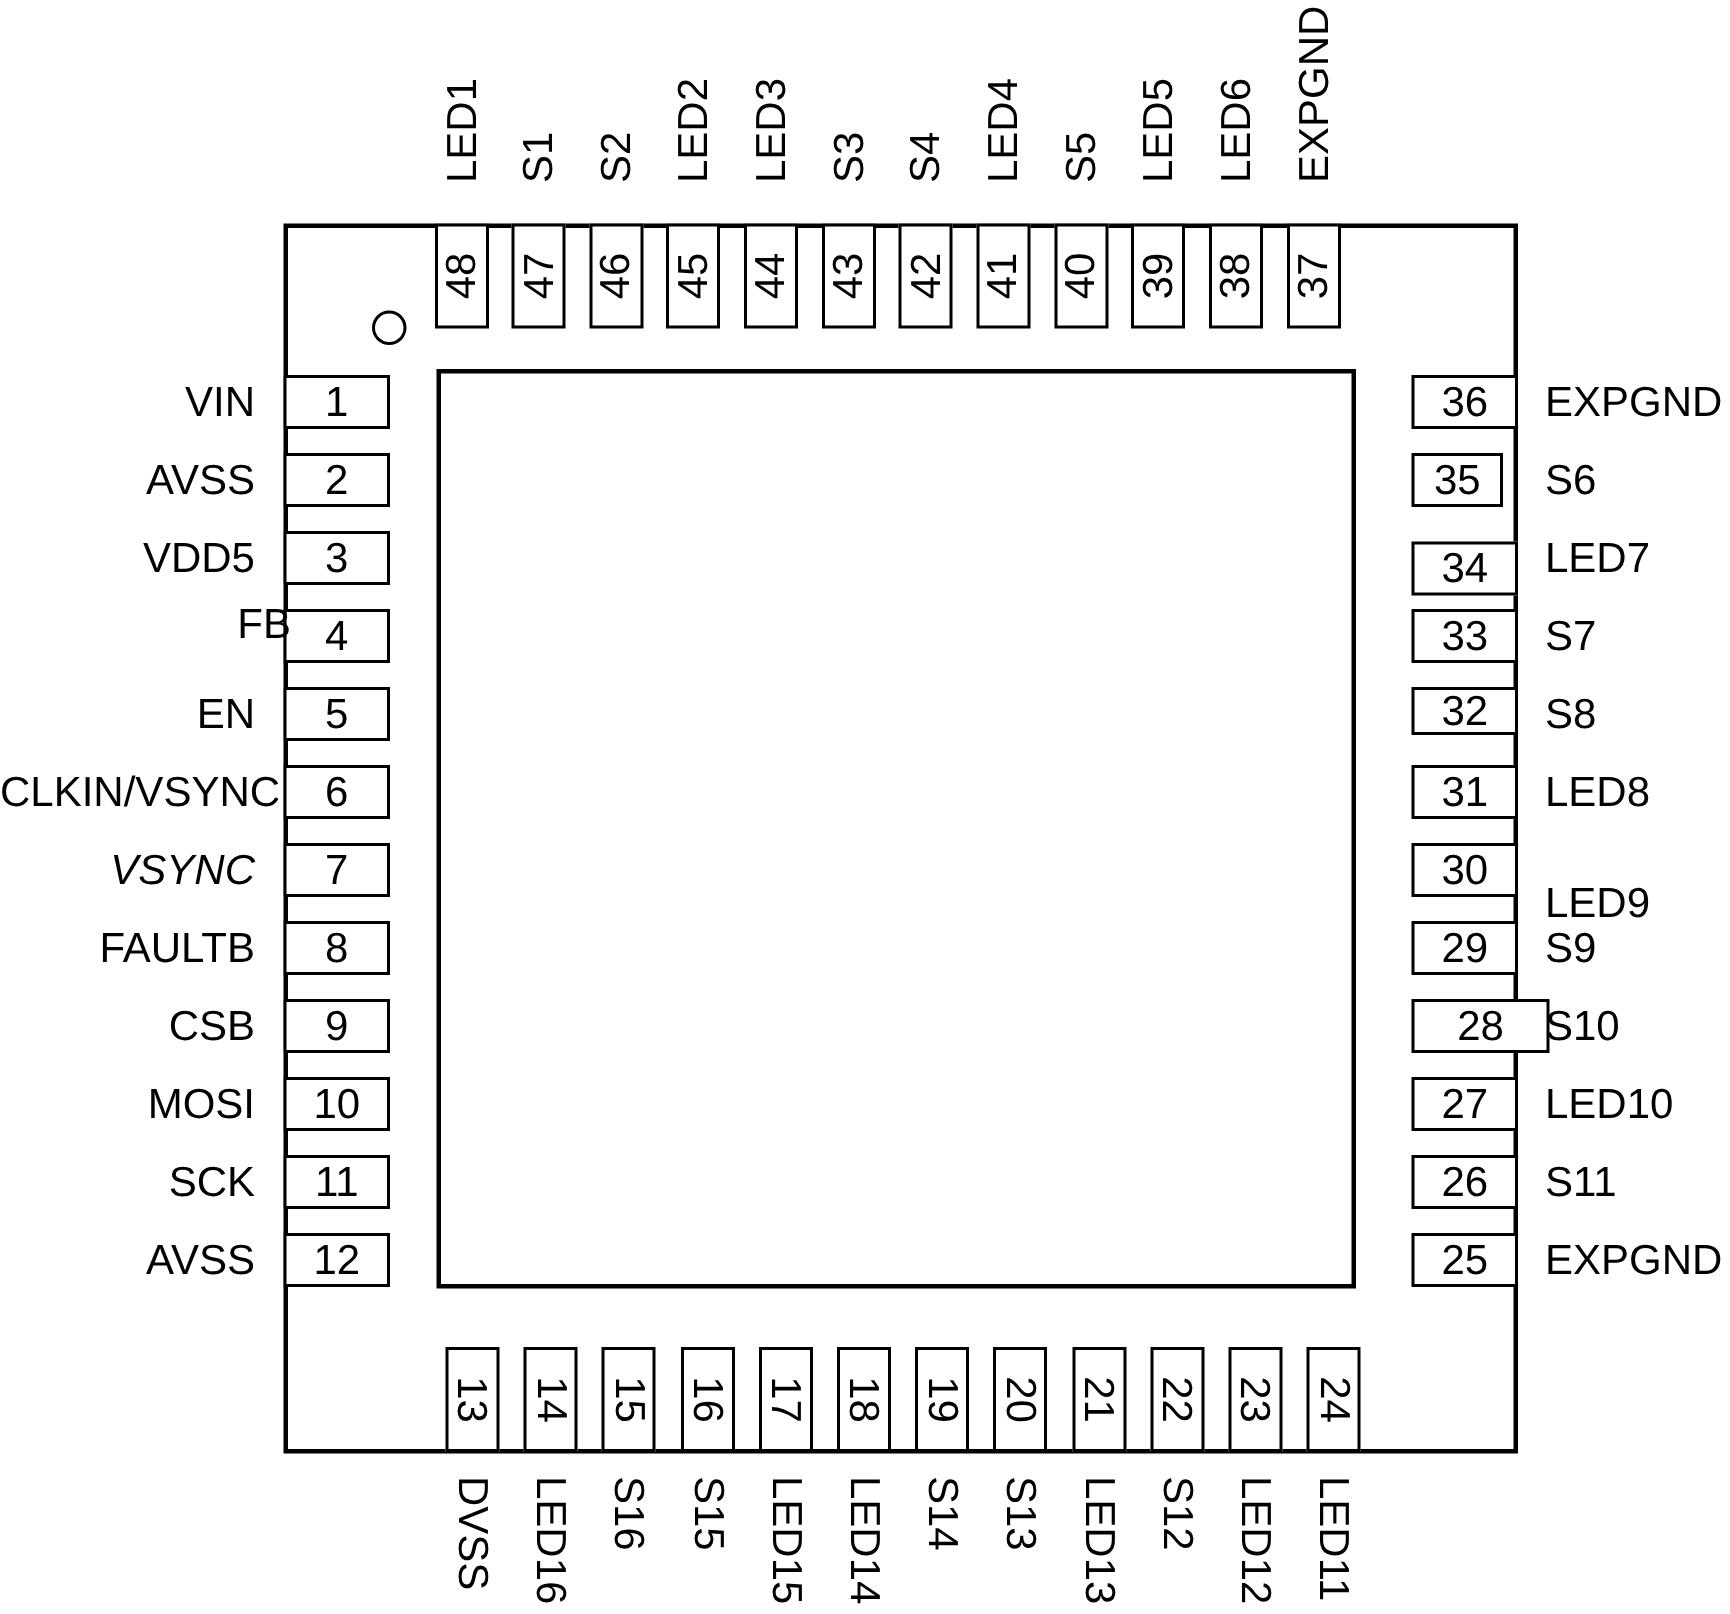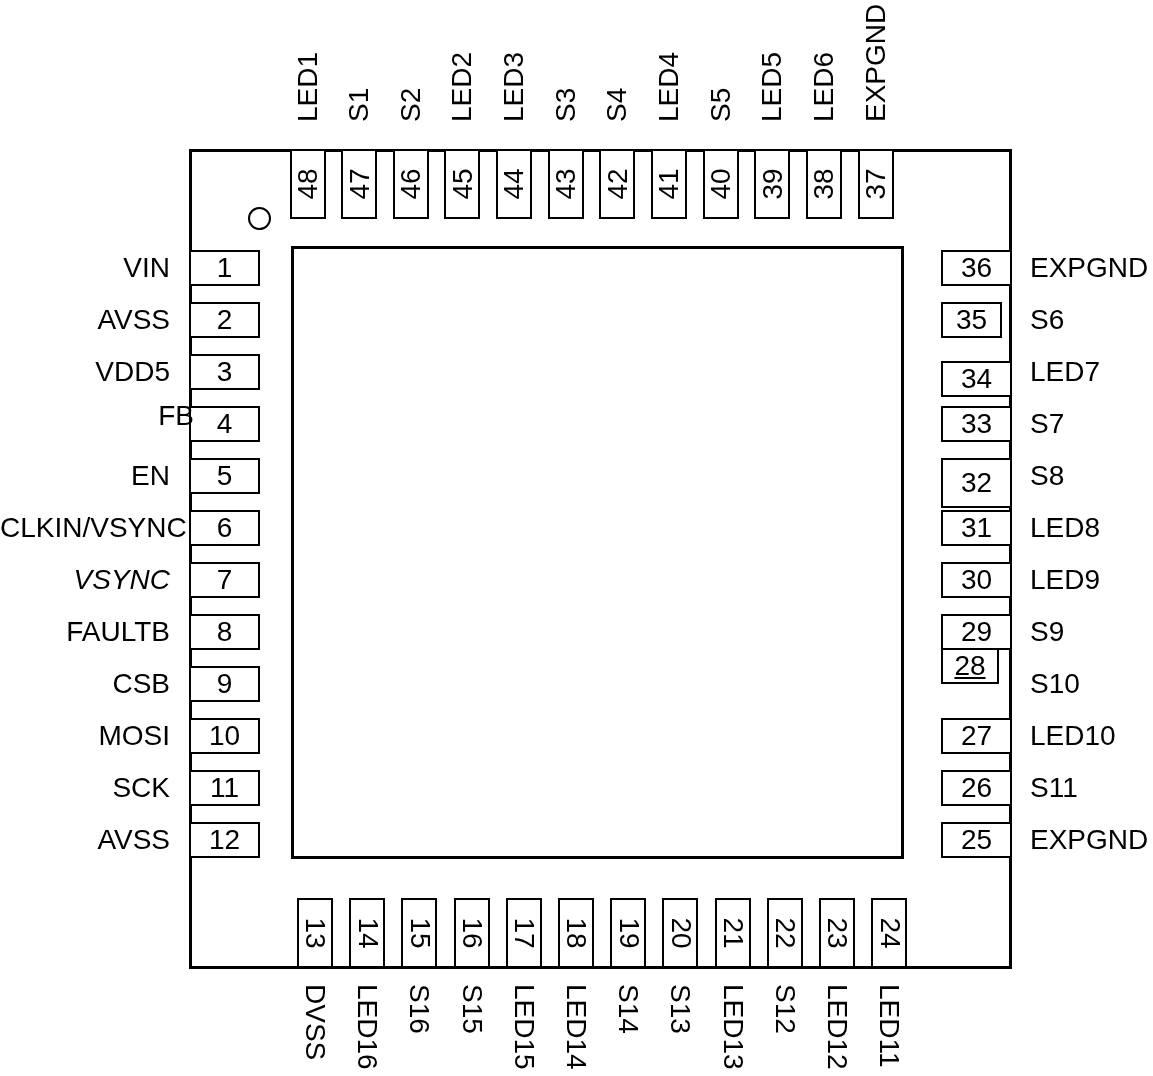--- a/index.html
+++ b/index.html
@@ -242,37 +242,37 @@
       </div>
       <div class="pin-label label-right" style="top: 304px; left: 1030px;">S6</div>
       <div class="pin pin-right" style="width: 71px; height: 36px; left: 941px; top: 361px;">
         <span class="pin-num">34</span>
       </div>
       <div class="pin-label label-right" style="top: 356px; left: 1030px;">LED7</div>
       <div class="pin pin-right" style="width: 71px; height: 36px; left: 941px; top: 406px;">
         <span class="pin-num">33</span>
       </div>
       <div class="pin-label label-right" style="top: 408px; left: 1030px;">S7</div>
-      <div class="pin pin-right" style="width: 71px; height: 50px; left: 941px; top: 458px;">
+      <div class="pin pin-right" style="width: 71px; height: 32px; left: 941px; top: 458px;">
         <span class="pin-num">32</span>
       </div>
       <div class="pin-label label-right" style="top: 460px; left: 1030px;">S8</div>
       <div class="pin pin-right" style="width: 71px; height: 36px; left: 941px; top: 510px;">
         <span class="pin-num">31</span>
       </div>
       <div class="pin-label label-right" style="top: 512px; left: 1030px;">LED8</div>
       <div class="pin pin-right" style="width: 71px; height: 36px; left: 941px; top: 562px;">
         <span class="pin-num">30</span>
       </div>
-      <div class="pin-label label-right" style="top: 564px; left: 1030px; text-align: center;">LED9</div>
+      <div class="pin-label label-right" style="top: 586px; left: 1030px; text-align: center;">LED9</div>
       <div class="pin pin-right" style="width: 71px; height: 36px; left: 941px; top: 614px;">
         <span class="pin-num">29</span>
       </div>
       <div class="pin-label label-right" style="top: 616px; left: 1030px;">S9</div>
-      <div class="pin pin-right" style="width: 58px; height: 36px; left: 941px; top: 648px; text-decoration: underline;">
+      <div class="pin pin-right" style="width: 92px; height: 36px; left: 941px; top: 666px;">
         <span class="pin-num">28</span>
       </div>
       <div class="pin-label label-right" style="top: 668px; left: 1030px;">S10</div>
       <div class="pin pin-right" style="width: 71px; height: 36px; left: 941px; top: 718px;">
         <span class="pin-num">27</span>
       </div>
       <div class="pin-label label-right" style="top: 720px; left: 1030px;">LED10</div>
       <div class="pin pin-right" style="width: 71px; height: 36px; left: 941px; top: 770px;">
         <span class="pin-num">26</span>
       </div>

